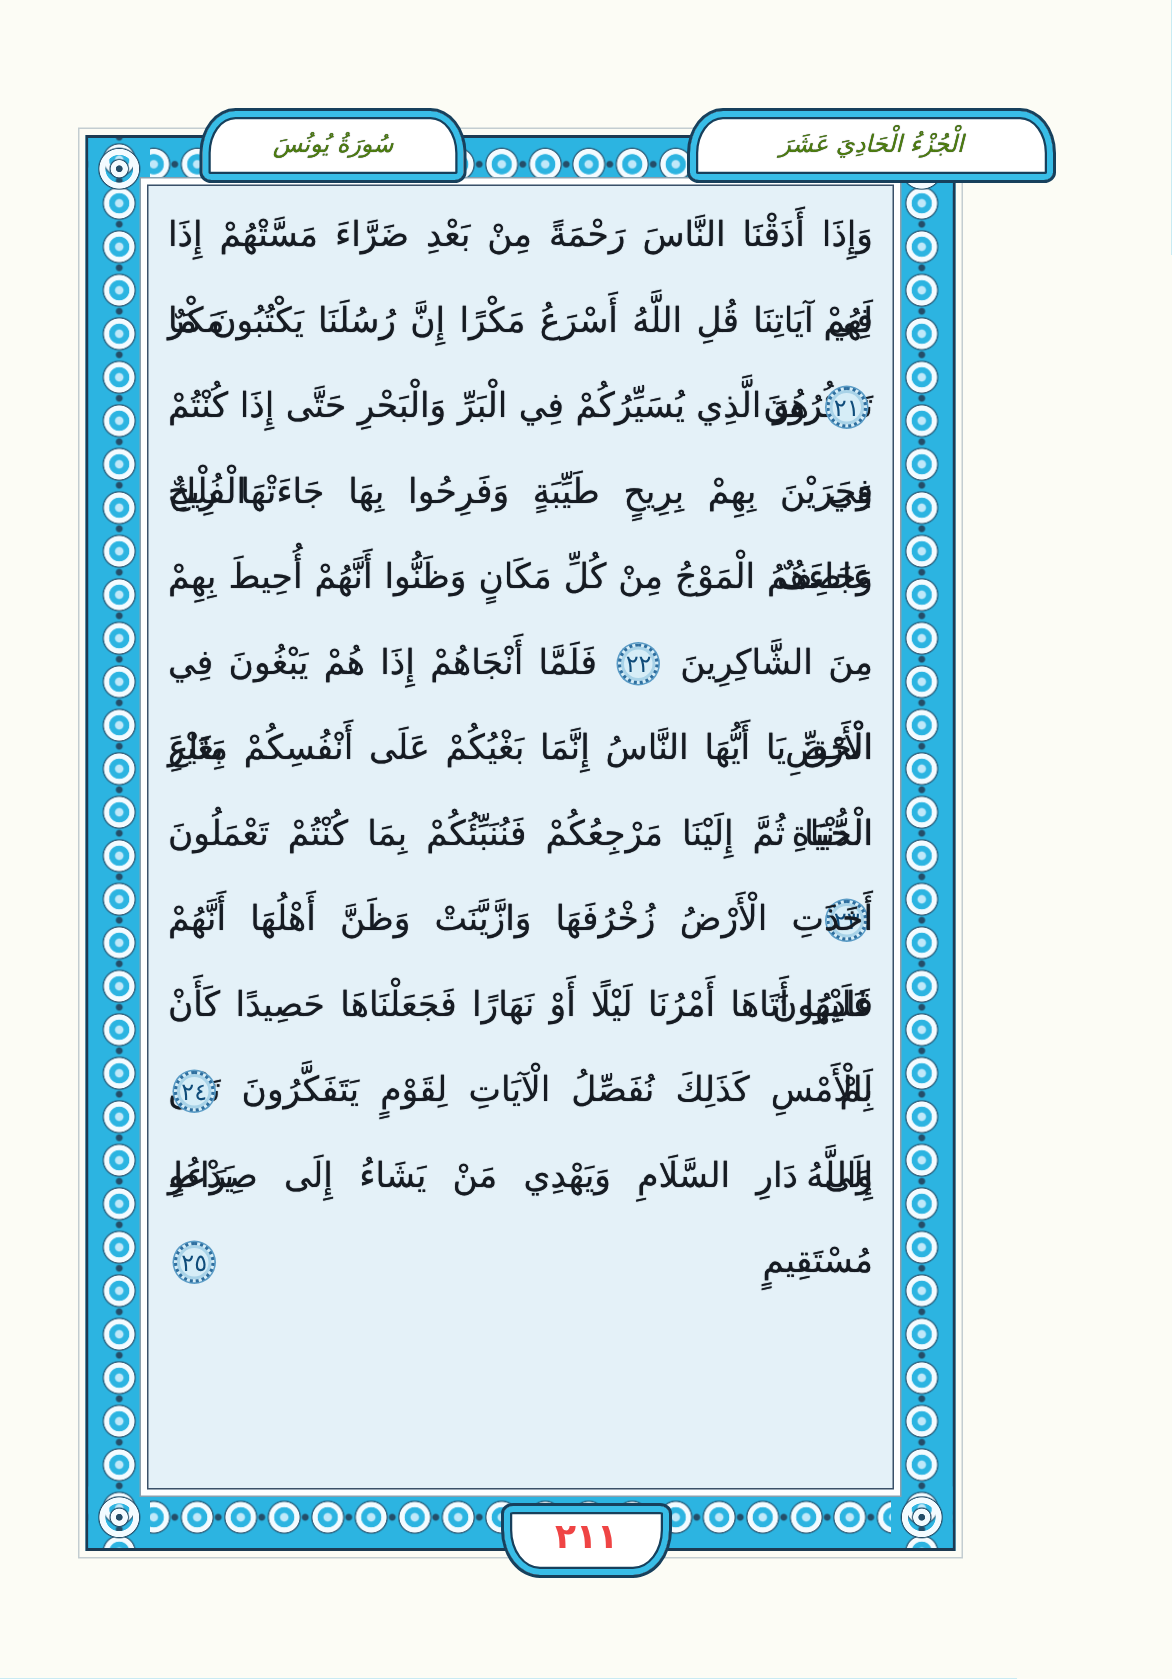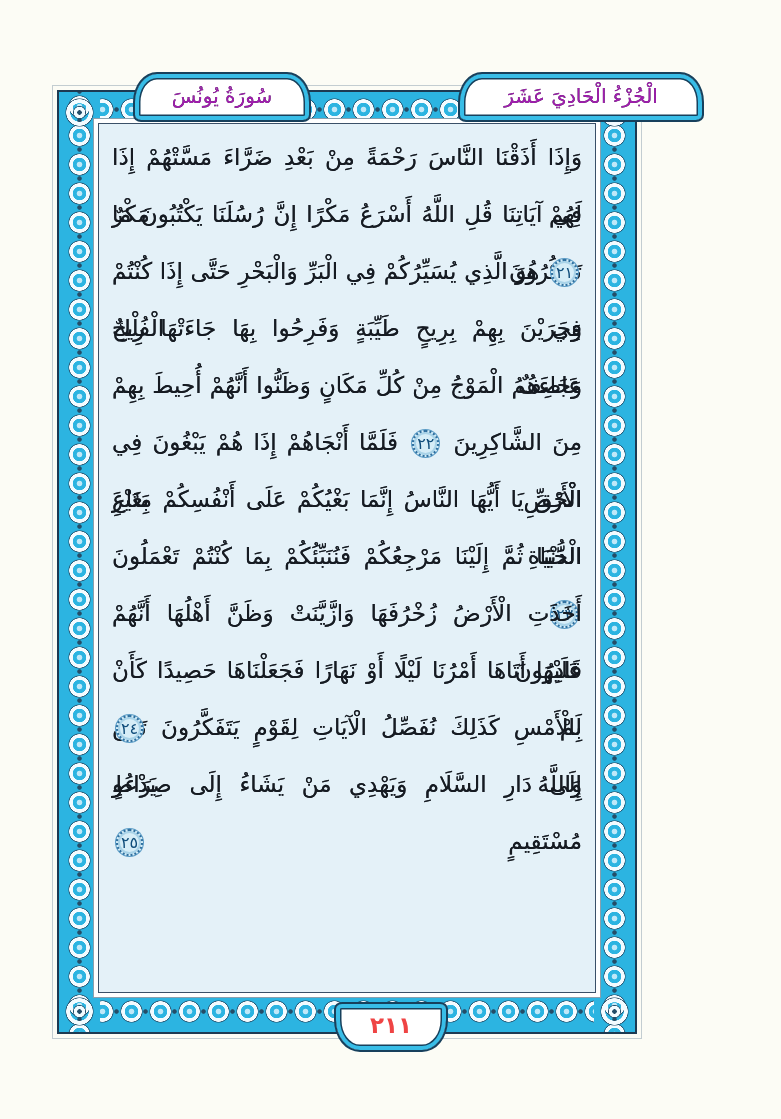--- a/index.html
+++ b/index.html
@@ -136,25 +136,26 @@
     z-index: 3;
     direction: rtl;
   }
   .cartouche-top    { border-radius: 24px 24px 8px 8px / 30px 30px 7px 7px; }
   .cartouche-bottom { border-radius: 8px 8px 26px 26px / 7px 7px 32px 32px; }
   .surah-cartouche { left: 133px; top: 72px; width: 178px; height: 50px; }
   .juz-cartouche   { left: 458px; top: 72px; width: 246px; height: 50px; }
   .pagenum-cartouche { left: 334px; top: 1002px; width: 114px; height: 50px; }
 
   .header-label {
-    font-size: 20px;
-    color: #a21caf;
+    font-size: 16px;
+    color: #4d7c0f;
     text-shadow: 0 0 0.5px rgba(13,24,36,.9);
     padding-bottom: 3px;
     white-space: nowrap;
+    font-style: italic;
   }
   .pagenum-label {
     font-size: 23px;
     font-weight: bold;
     color: #ef4444;
     letter-spacing: 3px;
     padding-bottom: 4px;
   }
 </style>
 </head>

